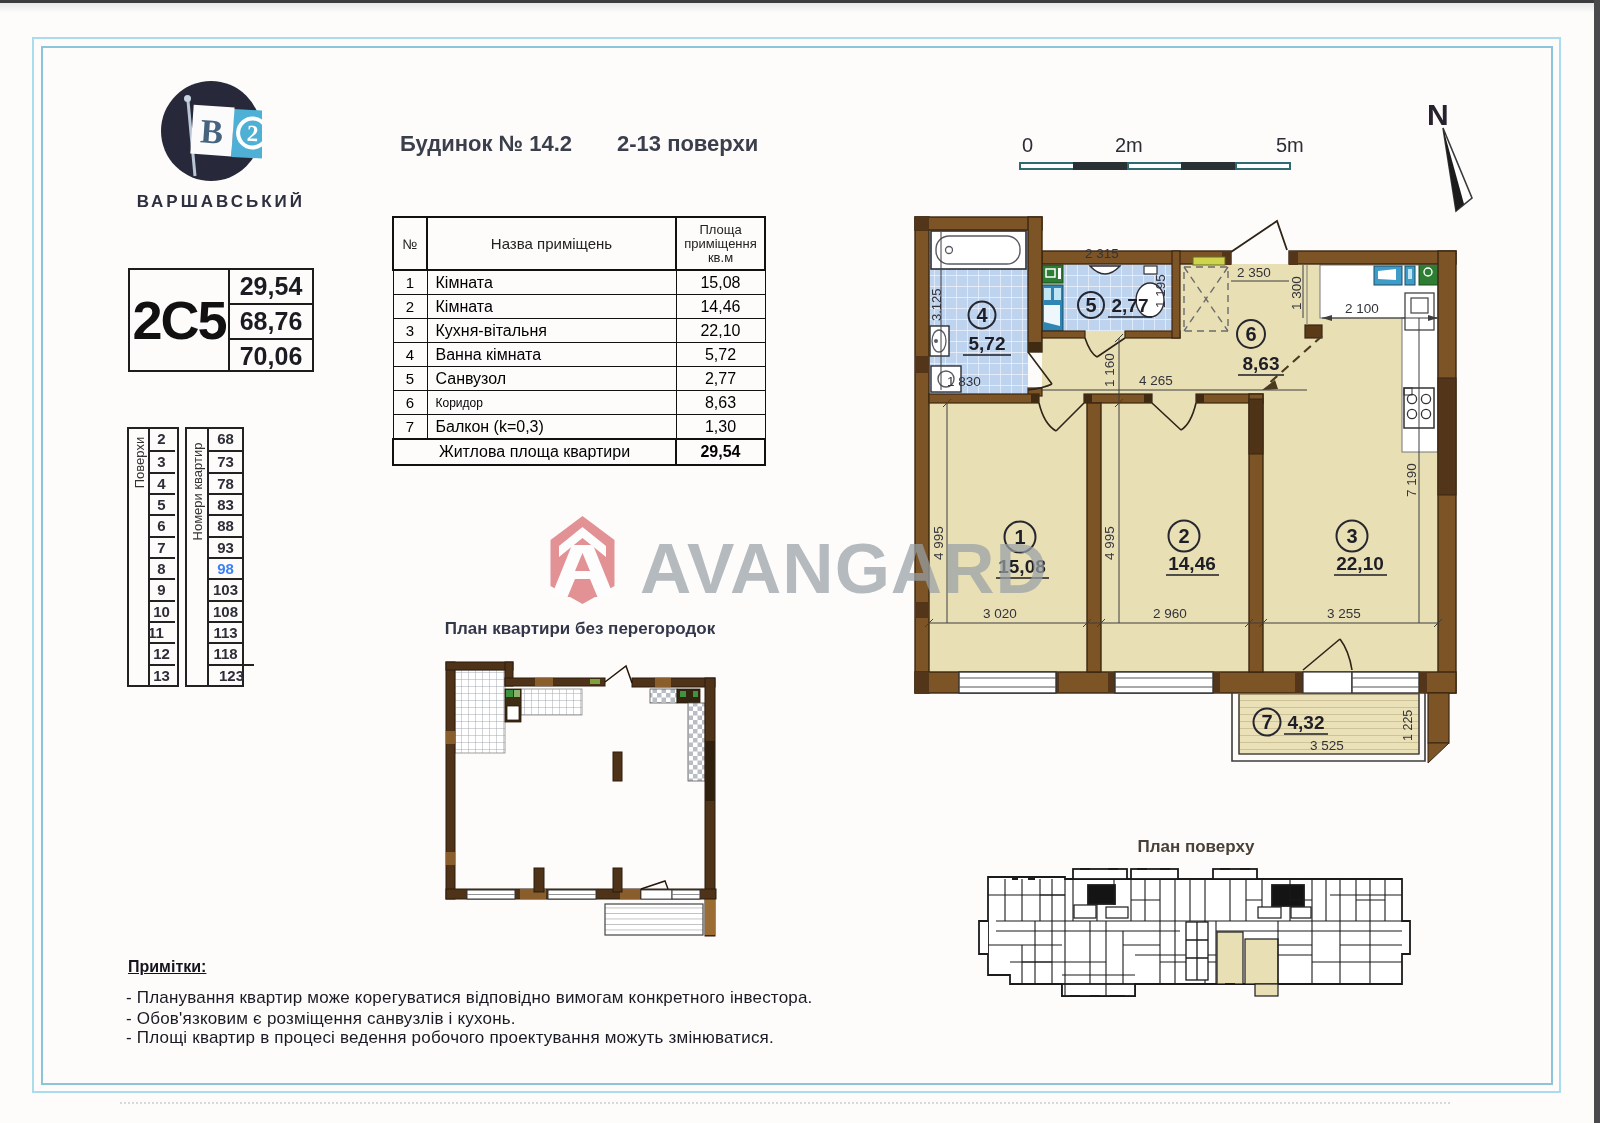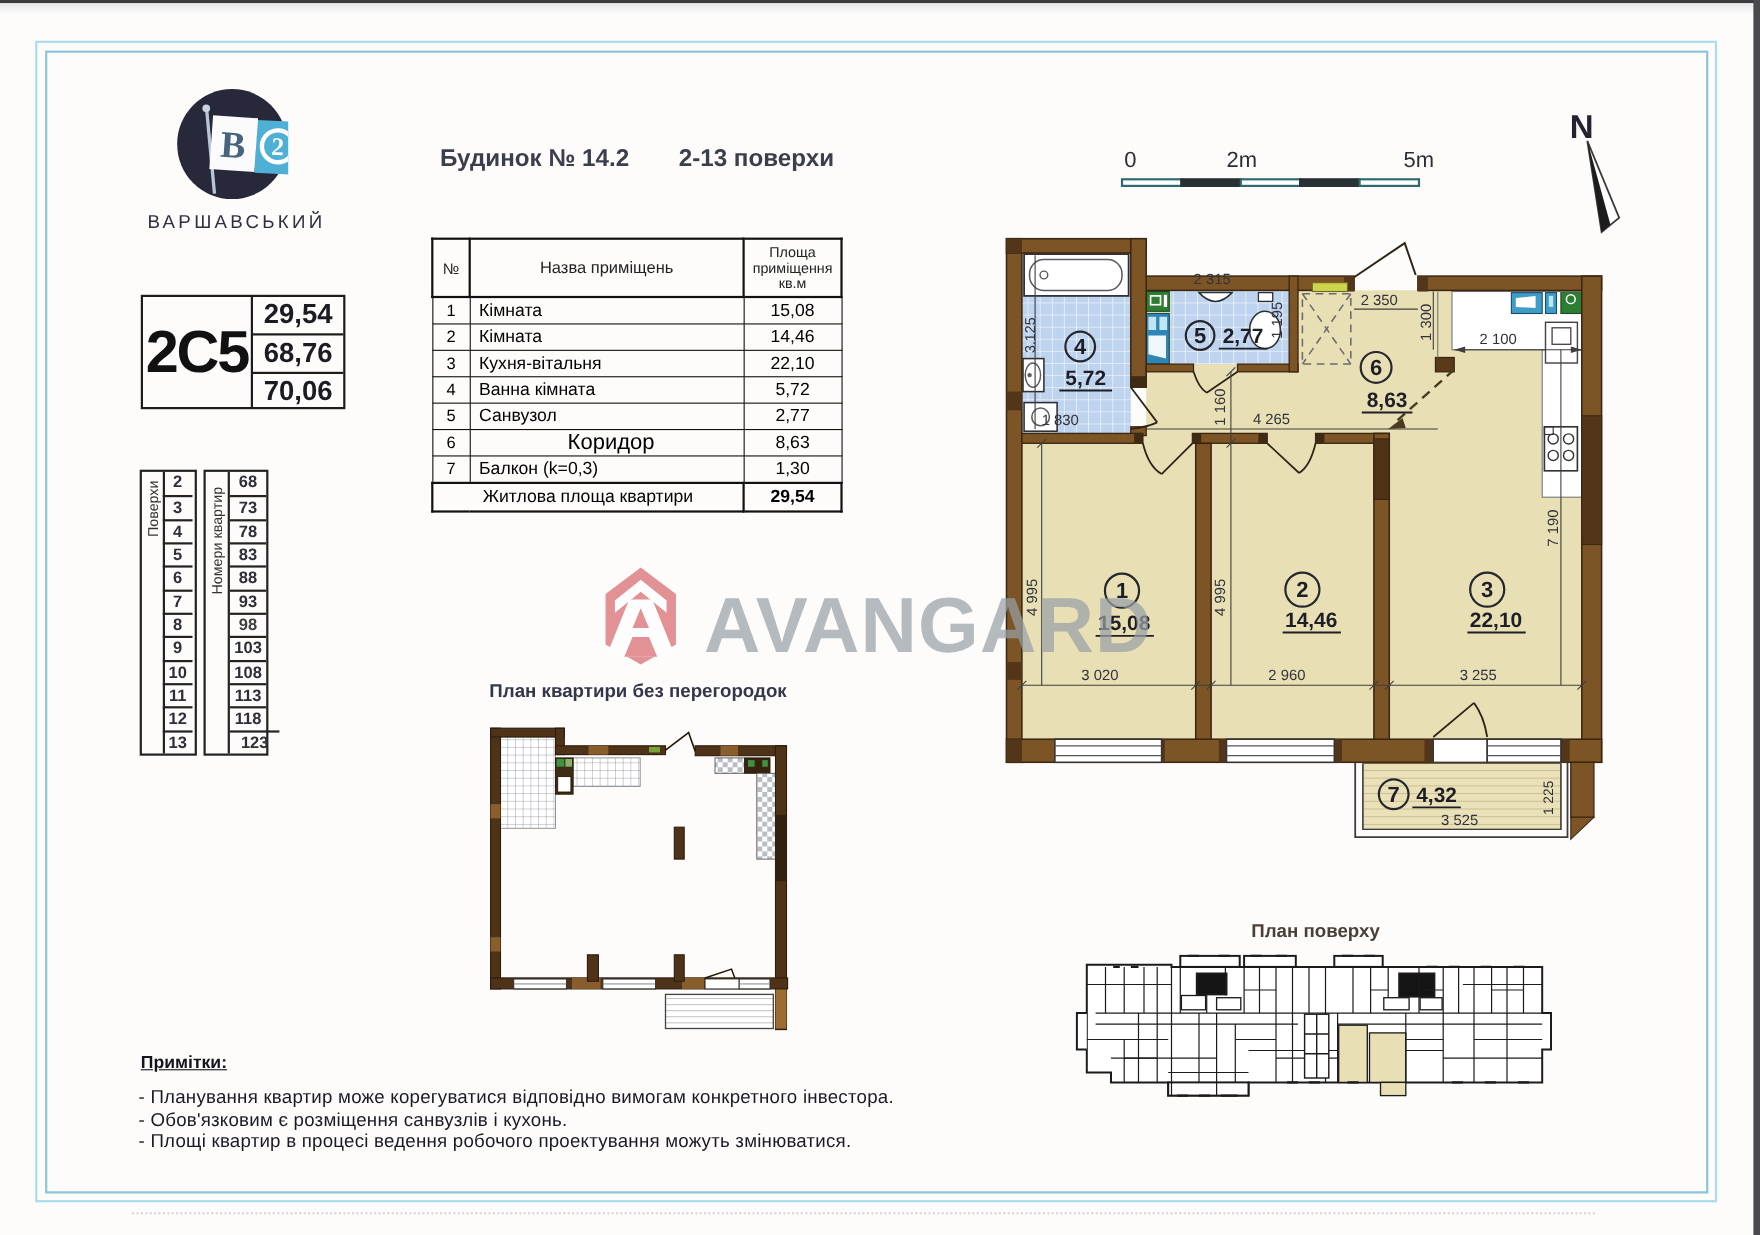--- a/index.html
+++ b/index.html
@@ -33,21 +33,21 @@
     <text x="91" y="60" font-size="23" font-weight="bold" fill="#ffffff" text-anchor="middle" font-family="Liberation Serif,serif">2</text>
   </g>
 
   <g transform="rotate(4 51 49)">
     <rect x="31" y="25" width="41" height="49" fill="#fbfbfb"></rect>
     <text x="51" y="62" font-size="34" font-weight="bold" fill="#46647e" text-anchor="middle" font-family="Liberation Serif,serif">B</text>
   </g>
 </svg>
 </div>
 
-<div class="abs" style="left:125px;top:192px;width:180px;text-align:center;font-size:17px;font-weight:normal;letter-spacing:3px;color:#2e3040;">ВАРШАВСЬКИЙ</div>
+<div class="abs" style="left:125px;top:192px;width:180px;text-align:right;font-size:17px;font-weight:bold;letter-spacing:3px;color:#2e3040;">ВАРШАВСЬКИЙ</div>
 
 <div class="abs" style="left:400px;top:131px;font-size:22px;font-weight:bold;color:#3b3f4c;">Будинок № 14.2</div>
 
 <div class="abs" style="left:617px;top:131px;font-size:22px;font-weight:bold;color:#3b3f4c;">2-13 поверхи</div>
 
 <div class="abs" style="left:128px;top:268px;width:182px;height:100px;border:2px solid #1c1c1c;">
   <div class="abs" style="left:0;top:0;width:98px;height:100px;border-right:2px solid #1c1c1c;text-align:center;line-height:100px;font-size:54px;font-weight:bold;color:#111;letter-spacing:-2px;">2С5</div>
   <div class="abs" style="left:100px;top:0;width:82px;height:33px;text-align:center;line-height:33px;font-size:25px;font-weight:bold;color:#1b1b22;">29,54</div>
   <div class="abs" style="left:100px;top:33px;width:82px;height:33px;border-top:2px solid #1c1c1c;text-align:center;line-height:33px;font-size:25px;font-weight:bold;color:#1b1b22;">68,76</div>
   <div class="abs" style="left:100px;top:68px;width:82px;height:32px;border-top:2px solid #1c1c1c;text-align:center;line-height:32px;font-size:25px;font-weight:bold;color:#1b1b22;">70,06</div>
@@ -106,21 +106,21 @@
         </tr>
 
     <tr>
           <td style="border:1.6px solid #111;height:23px;text-align:center;font-size:15px;">5</td>
           <td style="border:1.6px solid #111;padding-left:8px;font-size:16px;">Санвузол</td>
           <td style="border:1.6px solid #111;text-align:center;font-size:16px;">2,77</td>
         </tr>
 
     <tr>
           <td style="border:1.6px solid #111;height:23px;text-align:center;font-size:15px;">6</td>
-          <td style="border:1.6px solid #111;padding-left:8px;font-size:20px;text-align:center;">Коридор</td>
+          <td style="border:1.6px solid #111;padding-left:8px;font-size:12px;">Коридор</td>
           <td style="border:1.6px solid #111;text-align:center;font-size:16px;">8,63</td>
         </tr>
 
     <tr>
           <td style="border:1.6px solid #111;height:23px;text-align:center;font-size:15px;">7</td>
           <td style="border:1.6px solid #111;padding-left:8px;font-size:16px;">Балкон (k=0,3)</td>
           <td style="border:1.6px solid #111;text-align:center;font-size:16px;">1,30</td>
         </tr>
 
     <tr>
@@ -677,23 +677,23 @@
 <div class="abs" style="left: 209px; top: 450.333px; width: 33px; height: 19.3333px; border-top: 2px solid rgb(34, 34, 34); text-align: center; font-size: 15px; font-weight: bold; color: rgb(46, 46, 56); line-height: 19.3333px;">73</div>
 <div class="abs" style="left: 148px; top: 471.667px; width: 27px; height: 19.3333px; border-top: 2px solid rgb(34, 34, 34); text-align: center; font-size: 15px; font-weight: bold; color: rgb(46, 46, 56); line-height: 19.3333px;">4</div>
 <div class="abs" style="left: 209px; top: 471.667px; width: 33px; height: 19.3333px; border-top: 2px solid rgb(34, 34, 34); text-align: center; font-size: 15px; font-weight: bold; color: rgb(46, 46, 56); line-height: 19.3333px;">78</div>
 <div class="abs" style="left: 148px; top: 493px; width: 27px; height: 19.3333px; border-top: 2px solid rgb(34, 34, 34); text-align: center; font-size: 15px; font-weight: bold; color: rgb(46, 46, 56); line-height: 19.3333px;">5</div>
 <div class="abs" style="left: 209px; top: 493px; width: 33px; height: 19.3333px; border-top: 2px solid rgb(34, 34, 34); text-align: center; font-size: 15px; font-weight: bold; color: rgb(46, 46, 56); line-height: 19.3333px;">83</div>
 <div class="abs" style="left: 148px; top: 514.333px; width: 27px; height: 19.3333px; border-top: 2px solid rgb(34, 34, 34); text-align: center; font-size: 15px; font-weight: bold; color: rgb(46, 46, 56); line-height: 19.3333px;">6</div>
 <div class="abs" style="left: 209px; top: 514.333px; width: 33px; height: 19.3333px; border-top: 2px solid rgb(34, 34, 34); text-align: center; font-size: 15px; font-weight: bold; color: rgb(46, 46, 56); line-height: 19.3333px;">88</div>
 <div class="abs" style="left: 148px; top: 535.667px; width: 27px; height: 19.3333px; border-top: 2px solid rgb(34, 34, 34); text-align: center; font-size: 15px; font-weight: bold; color: rgb(46, 46, 56); line-height: 19.3333px;">7</div>
 <div class="abs" style="left: 209px; top: 535.667px; width: 33px; height: 19.3333px; border-top: 2px solid rgb(34, 34, 34); text-align: center; font-size: 15px; font-weight: bold; color: rgb(46, 46, 56); line-height: 19.3333px;">93</div>
 <div class="abs" style="left: 148px; top: 557px; width: 27px; height: 19.3333px; border-top: 2px solid rgb(34, 34, 34); text-align: center; font-size: 15px; font-weight: bold; color: rgb(46, 46, 56); line-height: 19.3333px;">8</div>
-<div class="abs" style="left: 209px; top: 557px; width: 33px; height: 19.3333px; border-top: 2px solid rgb(34, 34, 34); text-align: center; font-size: 15px; font-weight: bold; color: #404040; line-height: 19.3333px;">98</div>
+<div class="abs" style="left: 209px; top: 557px; width: 33px; height: 19.3333px; border-top: 2px solid rgb(34, 34, 34); text-align: center; font-size: 15px; font-weight: bold; color: #3b82f6; line-height: 19.3333px;">98</div>
 <div class="abs" style="left: 148px; top: 578.333px; width: 27px; height: 19.3333px; border-top: 2px solid rgb(34, 34, 34); text-align: center; font-size: 15px; font-weight: bold; color: rgb(46, 46, 56); line-height: 19.3333px;">9</div>
 <div class="abs" style="left: 209px; top: 578.333px; width: 33px; height: 19.3333px; border-top: 2px solid rgb(34, 34, 34); text-align: center; font-size: 15px; font-weight: bold; color: rgb(46, 46, 56); line-height: 19.3333px;">103</div>
 <div class="abs" style="left: 148px; top: 599.667px; width: 27px; height: 19.3333px; border-top: 2px solid rgb(34, 34, 34); text-align: center; font-size: 15px; font-weight: bold; color: rgb(46, 46, 56); line-height: 19.3333px;">10</div>
 <div class="abs" style="left: 209px; top: 599.667px; width: 33px; height: 19.3333px; border-top: 2px solid rgb(34, 34, 34); text-align: center; font-size: 15px; font-weight: bold; color: rgb(46, 46, 56); line-height: 19.3333px;">108</div>
-<div class="abs" style="left: 148px; top: 621px; width: 27px; height: 19.3333px; border-top: 2px solid rgb(34, 34, 34); text-align: center; font-size: 15px; font-weight: bold; color: rgb(46, 46, 56); line-height: 19.3333px;">11</div>
+<div class="abs" style="left: 148px; top: 621px; width: 27px; height: 19.3333px; border-top: 2px solid rgb(34, 34, 34); font-size: 15px; font-weight: bold; color: rgb(46, 46, 56); line-height: 19.3333px;">11</div>
 <div class="abs" style="left: 209px; top: 621px; width: 33px; height: 19.3333px; border-top: 2px solid rgb(34, 34, 34); text-align: center; font-size: 15px; font-weight: bold; color: rgb(46, 46, 56); line-height: 19.3333px;">113</div>
 <div class="abs" style="left: 148px; top: 642.333px; width: 27px; height: 19.3333px; border-top: 2px solid rgb(34, 34, 34); text-align: center; font-size: 15px; font-weight: bold; color: rgb(46, 46, 56); line-height: 19.3333px;">12</div>
 <div class="abs" style="left: 209px; top: 642.333px; width: 33px; height: 19.3333px; border-top: 2px solid rgb(34, 34, 34); text-align: center; font-size: 15px; font-weight: bold; color: rgb(46, 46, 56); line-height: 19.3333px;">118</div>
 <div class="abs" style="left: 148px; top: 663.667px; width: 27px; height: 19.3333px; border-top: 2px solid rgb(34, 34, 34); text-align: center; font-size: 15px; font-weight: bold; color: rgb(46, 46, 56); line-height: 19.3333px;">13</div>
 <div class="abs" style="left: 209px; top: 663.667px; width: 45px; height: 19.3333px; border-top: 2px solid rgb(34, 34, 34); text-align: center; font-size: 15px; font-weight: bold; color: rgb(46, 46, 56); line-height: 19.3333px;">123</div>
 
 </body></html>

